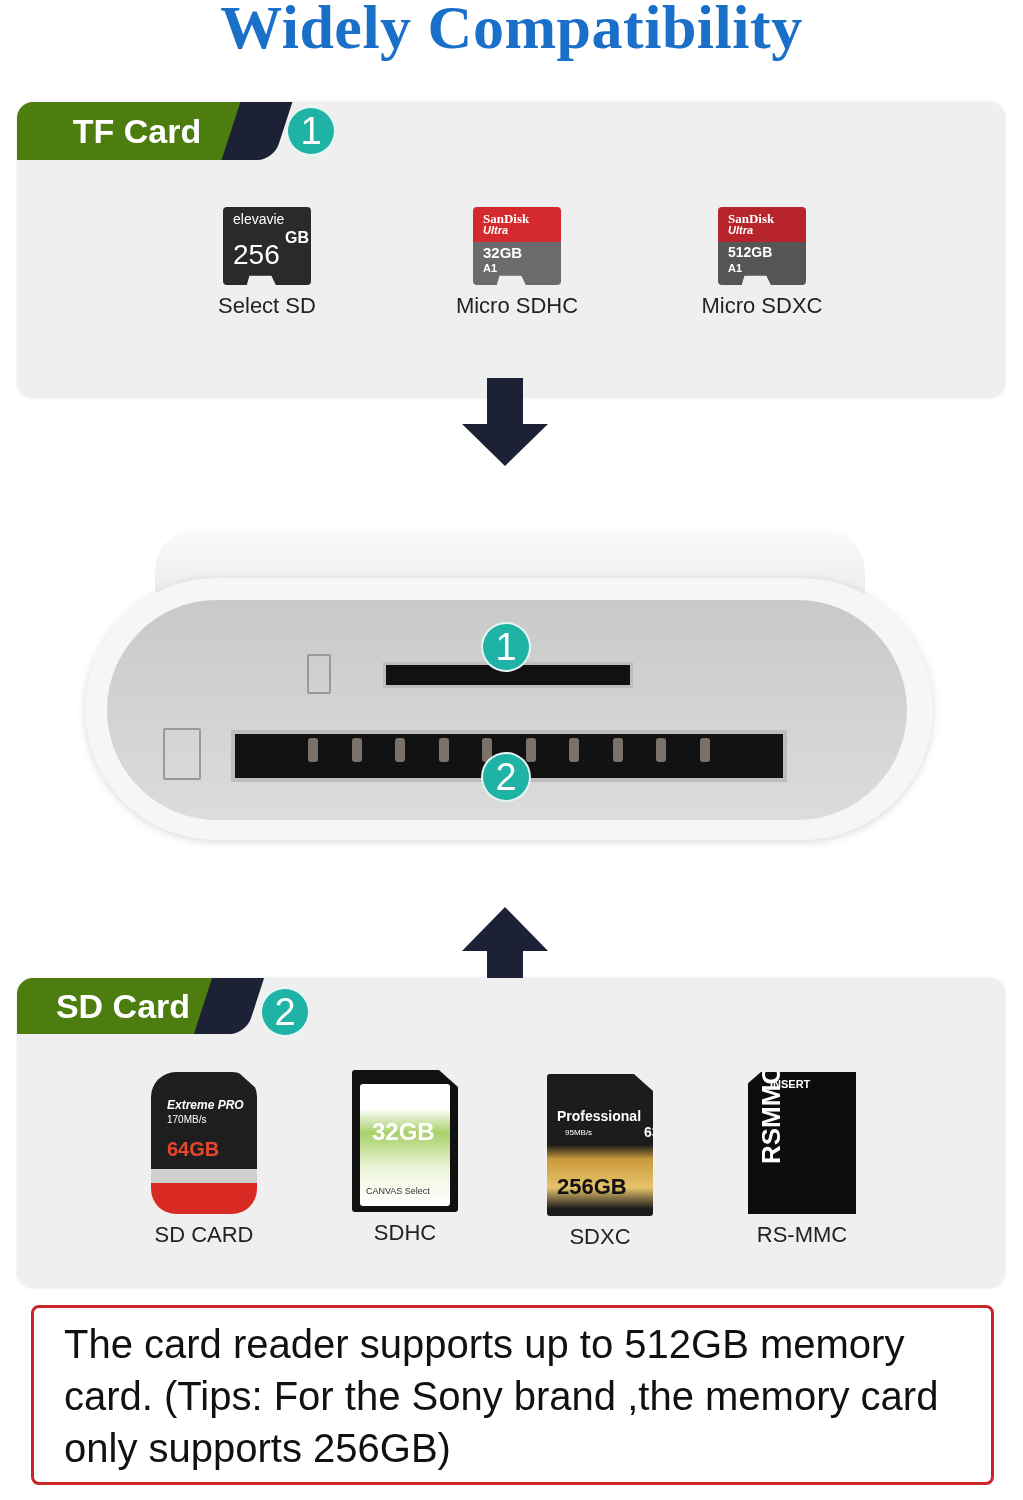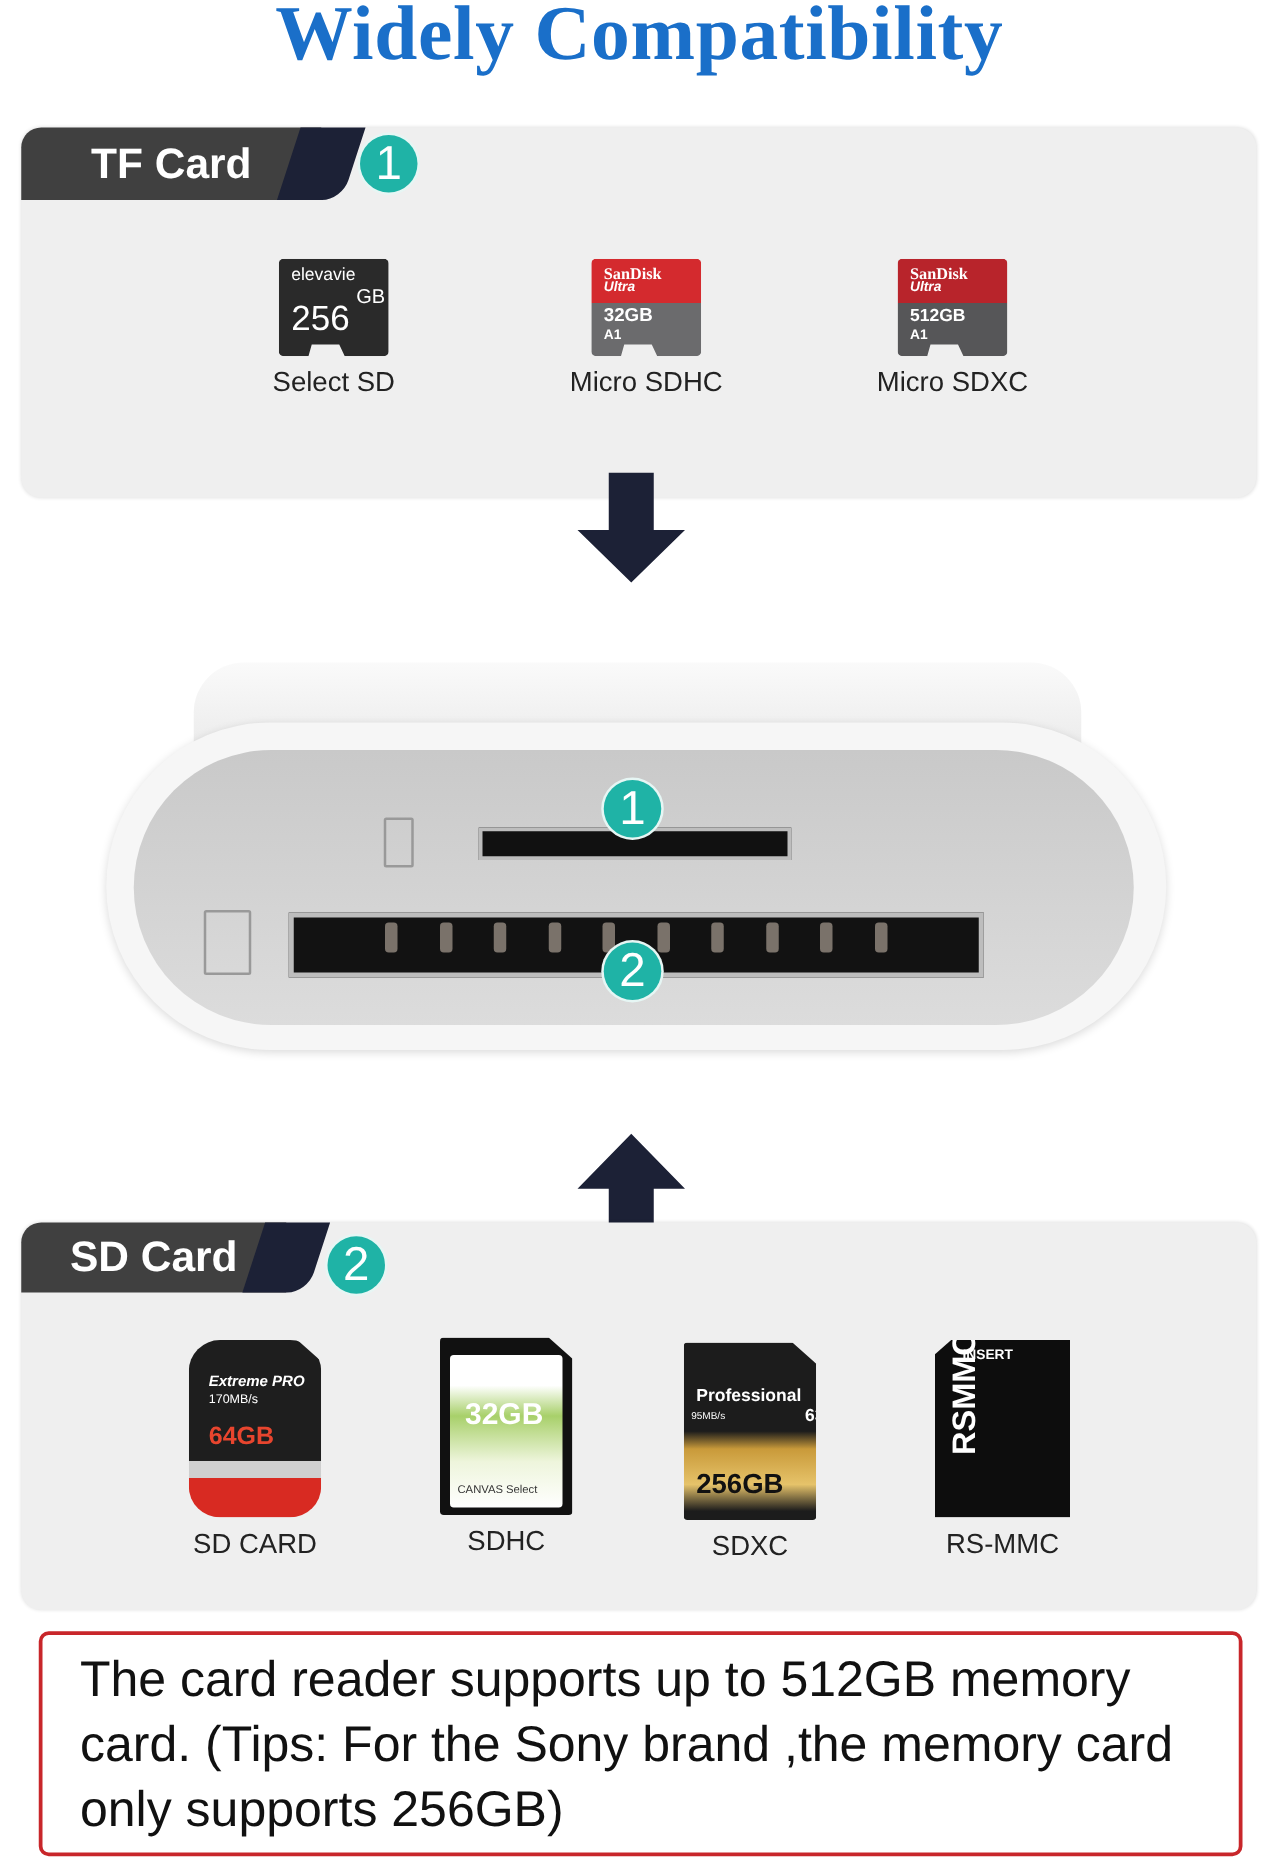--- a/index.html
+++ b/index.html
@@ -1,19 +1,19 @@
 <!DOCTYPE html>
 <html><head>
 <meta charset="utf-8">
 <style>
   html,body{margin:0;padding:0;}
   body{width:1023px;height:1500px;background:#ffffff;position:relative;overflow:hidden;font-family:"Liberation Sans",sans-serif;}
   .title{position:absolute;left:0;top:-8px;width:1023px;text-align:center;font-family:"Liberation Serif",serif;font-weight:bold;font-size:62px;color:#1a6fc9;letter-spacing:0.5px;}
   .panel{position:absolute;background:#efefef;border-radius:16px;box-shadow:0 0 3px rgba(0,0,0,0.12);}
-  .tab{position:absolute;left:0;top:0;background:#404040;color:#fff;font-weight:bold;border-top-left-radius:16px;display:flex;align-items:center;justify-content:center;}
+  .tab{position:absolute;left:0;top:0;background:#4d7c0f;color:#fff;font-weight:bold;border-top-left-radius:16px;display:flex;align-items:center;justify-content:center;}
   .tab::after{content:"";position:absolute;right:-26px;top:0;width:52px;height:100%;background:#1c2136;transform:skewX(-18deg);border-bottom-right-radius:16px;}
   .tab span{position:relative;z-index:2;}
   .num{position:absolute;width:46px;height:46px;border-radius:50%;background:#1fb3a6;color:#fff;font-size:38px;display:flex;align-items:center;justify-content:center;font-family:"Liberation Sans",sans-serif;box-shadow:0 0 0 2px #e6f6f4;}
   .item{position:absolute;text-align:center;}
   .lbl{font-size:22px;color:#222;margin-top:8px;white-space:nowrap;}
   .micro{width:88px;height:78px;border-radius:4px;position:relative;margin:0 auto;overflow:hidden;clip-path:polygon(0 0,100% 0,100% 100%,60% 100%,55% 88%,30% 88%,27% 100%,0 100%);}
   .micro .t{position:absolute;left:10px;font-weight:bold;color:#fff;}
   .sd{width:106px;height:142px;margin:0 auto;position:relative;background:#222;clip-path:polygon(0 0,82% 0,100% 12%,100% 100%,0 100%);border-radius:3px;}
   .arrow{position:absolute;left:460px;width:90px;}
   .note{position:absolute;left:31px;top:1305px;width:963px;height:180px;border:3px solid #c8262a;border-radius:8px;box-sizing:border-box;padding:10px 30px;font-size:40px;line-height:52px;color:#111;}
@@ -26,21 +26,21 @@
 <div class="panel" style="left:17px;top:102px;width:988px;height:296px;">
   <div class="tab" style="width:240px;height:58px;font-size:34px;">
     <span>TF Card</span>
   </div>
   <div class="num" style="left:271px;top:6px;">1</div>
 
   <div class="item" style="left:180px;top:105px;width:140px;">
     <div class="micro" style="background:#2a2a2a;">
       <span class="t" style="top:4px;font-size:14px;font-weight:normal;">elevavie</span>
       <span class="t" style="top:32px;font-size:28px;font-weight:normal;">256</span>
-      <span class="t" style="top:22px;left:62px;font-size:16px;font-weight:normal;">GB</span>
+      <span class="t" style="top:22px;left:62px;font-size:16px;font-weight:bold;">GB</span>
     </div>
     <div class="lbl">Select SD</div>
   </div>
 
   <div class="item" style="left:430px;top:105px;width:140px;">
     <div class="micro" style="background:linear-gradient(#d42a2e 0 45%,#6b6b6d 45%);">
       <span class="t" style="top:4px;font-size:13px;font-family:'Liberation Serif',serif;">SanDisk</span>
       <span class="t" style="top:17px;font-size:11px;font-style:italic;">Ultra</span>
       <span class="t" style="top:37px;font-size:15px;">32GB</span>
       <span class="t" style="top:55px;font-size:11px;">A1</span>
@@ -110,21 +110,21 @@
       <div style="position:absolute;left:8px;top:14px;width:90px;height:122px;background:linear-gradient(#fff 0 20%,#a8d06a 40%,#eef5dc 70%,#fff);border-radius:3px;"></div>
       <div style="position:absolute;left:20px;top:48px;color:#fff;font-size:24px;font-weight:bold;">32GB</div>
       <div style="position:absolute;left:14px;top:116px;color:#333;font-size:9px;">CANVAS Select</div>
     </div>
     <div class="lbl">SDHC</div>
   </div>
 
   <div class="item" style="left:513px;top:96px;width:140px;">
     <div class="sd" style="background:linear-gradient(#1c1c1c 0 50%,#c99a3a 60%,#e6c36a 80%,#1c1c1c 95%);">
       <div style="position:absolute;left:10px;top:34px;color:#fff;font-size:14px;font-weight:bold;">Professional</div>
-      <div style="position:absolute;left:6px;top:54px;color:#fff;font-size:8px;">95MB/s</div>
+      <div style="position:absolute;left:18px;top:54px;color:#fff;font-size:8px;">95MB/s</div>
       <div style="position:absolute;left:56px;top:50px;color:#fff;font-size:14px;font-weight:bold;margin-left:41px;">633x</div>
       <div style="position:absolute;left:10px;top:100px;color:#111;font-size:22px;font-weight:bold;">256GB</div>
     </div>
     <div class="lbl">SDXC</div>
   </div>
 
   <div class="item" style="left:715px;top:94px;width:140px;">
     <div style="width:108px;height:142px;margin:0 auto;background:#0d0d0d;position:relative;clip-path:polygon(12% 0,100% 0,100% 100%,0 100%,0 8%);">
       <div style="position:absolute;left:22px;top:6px;color:#fff;font-size:11px;font-weight:bold;">INSERT</div>
       <div style="position:absolute;left:8px;top:92px;transform:rotate(-90deg);transform-origin:left top;color:#fff;white-space:nowrap;">

